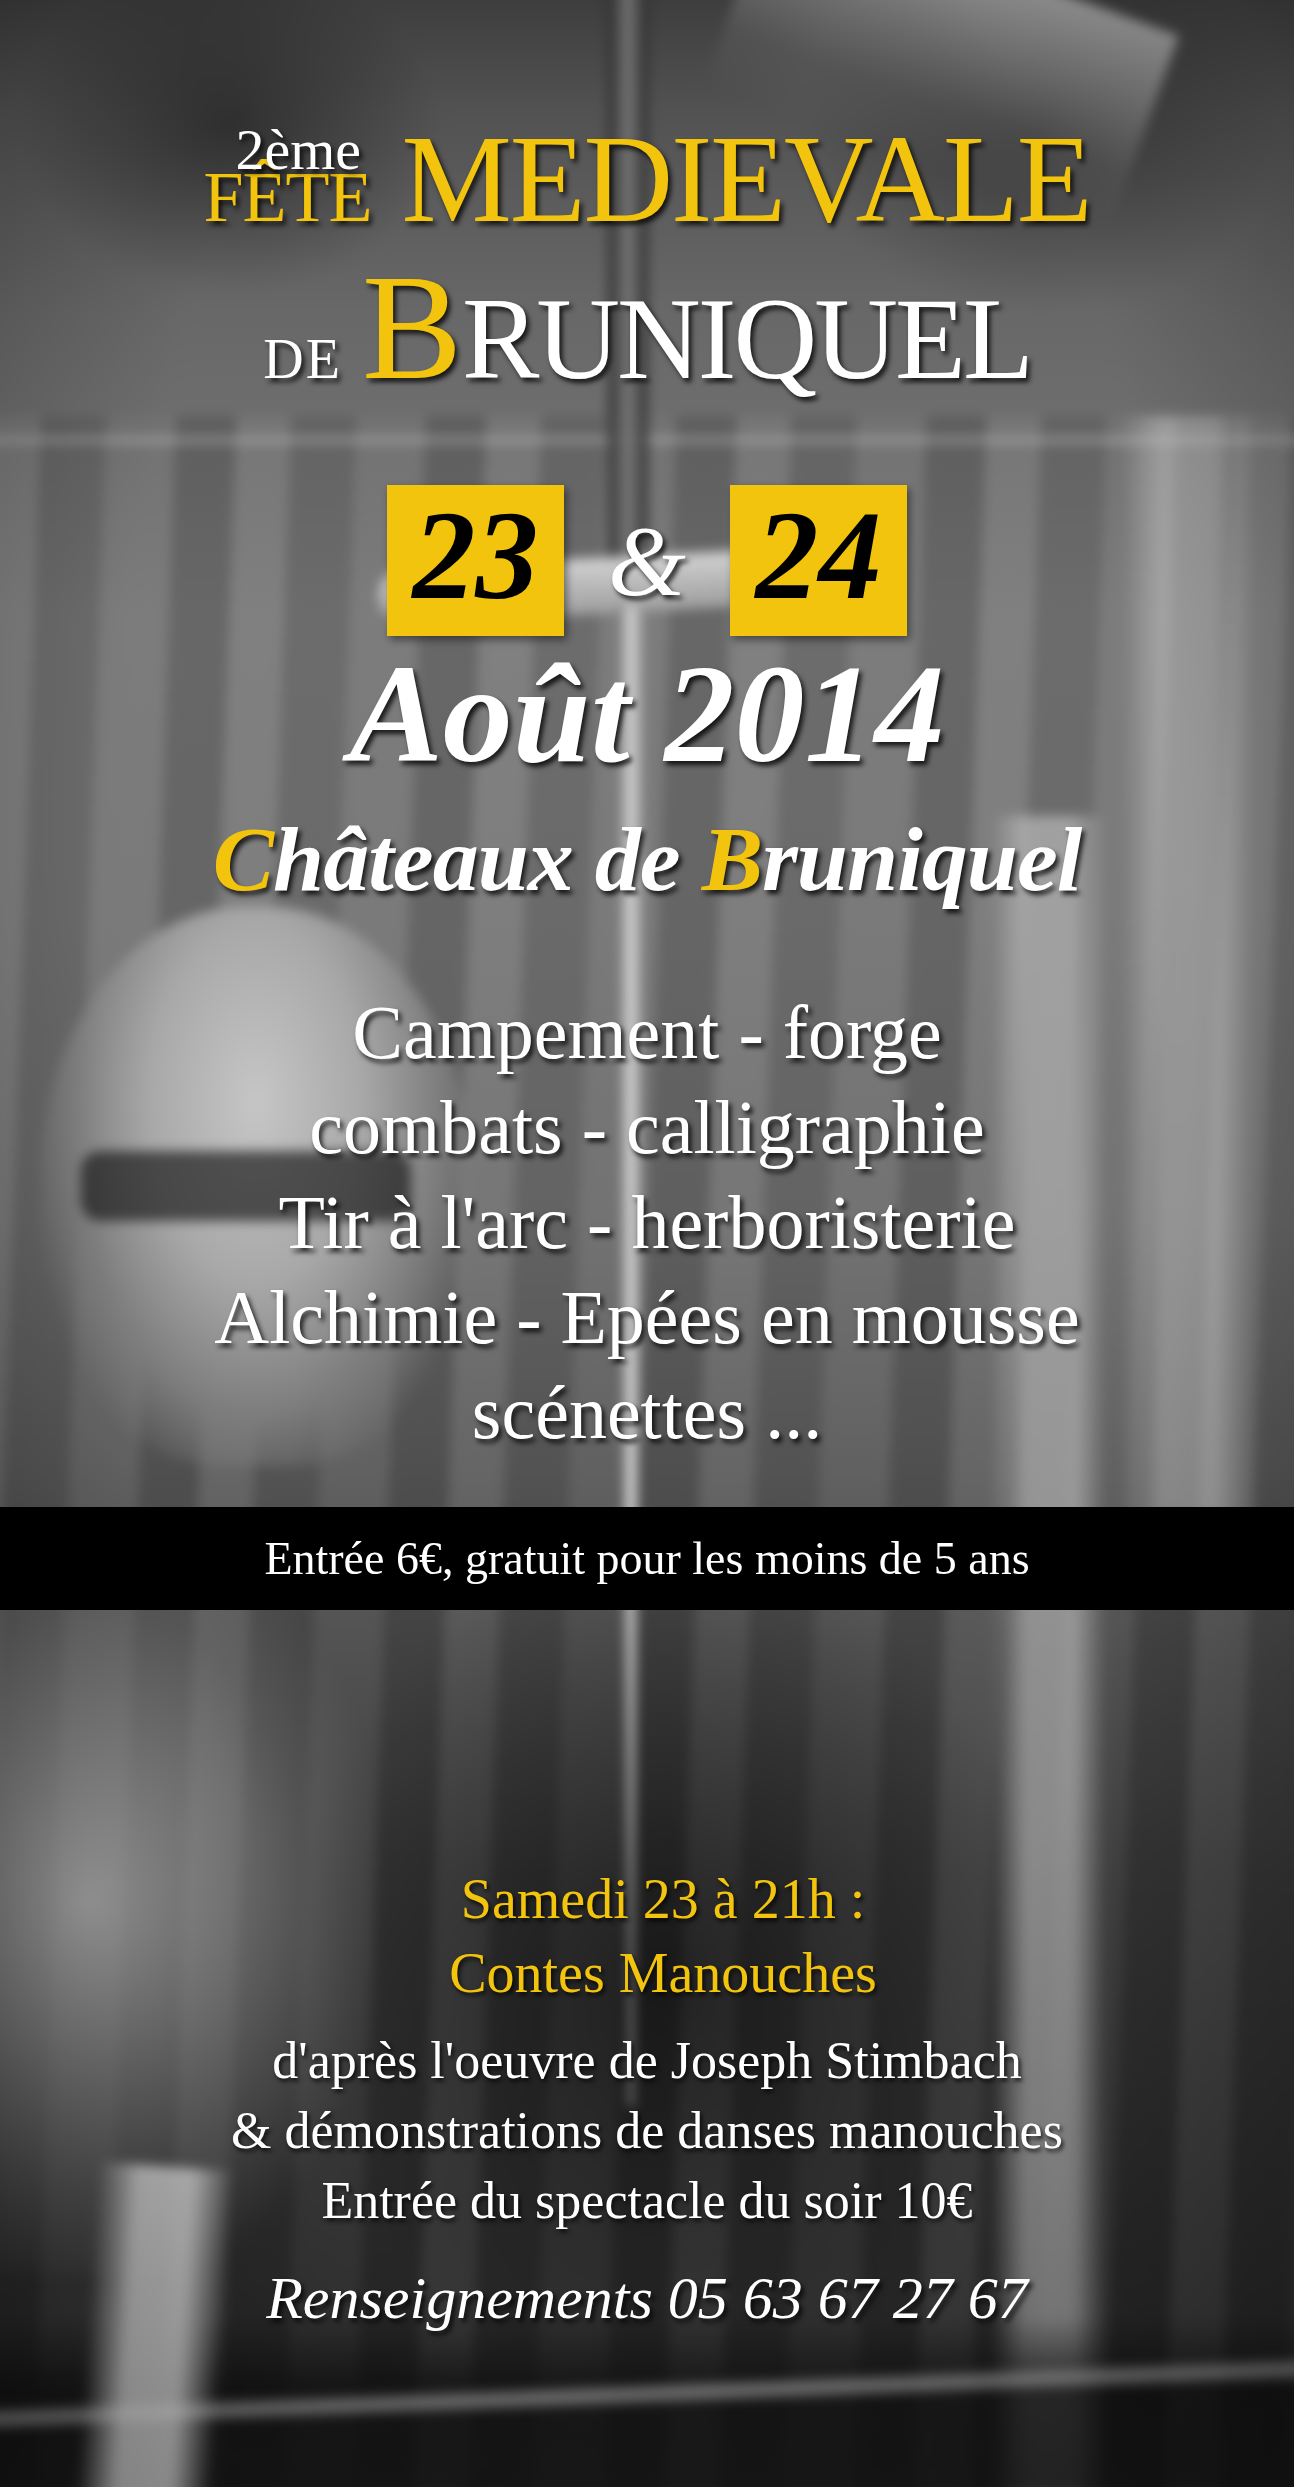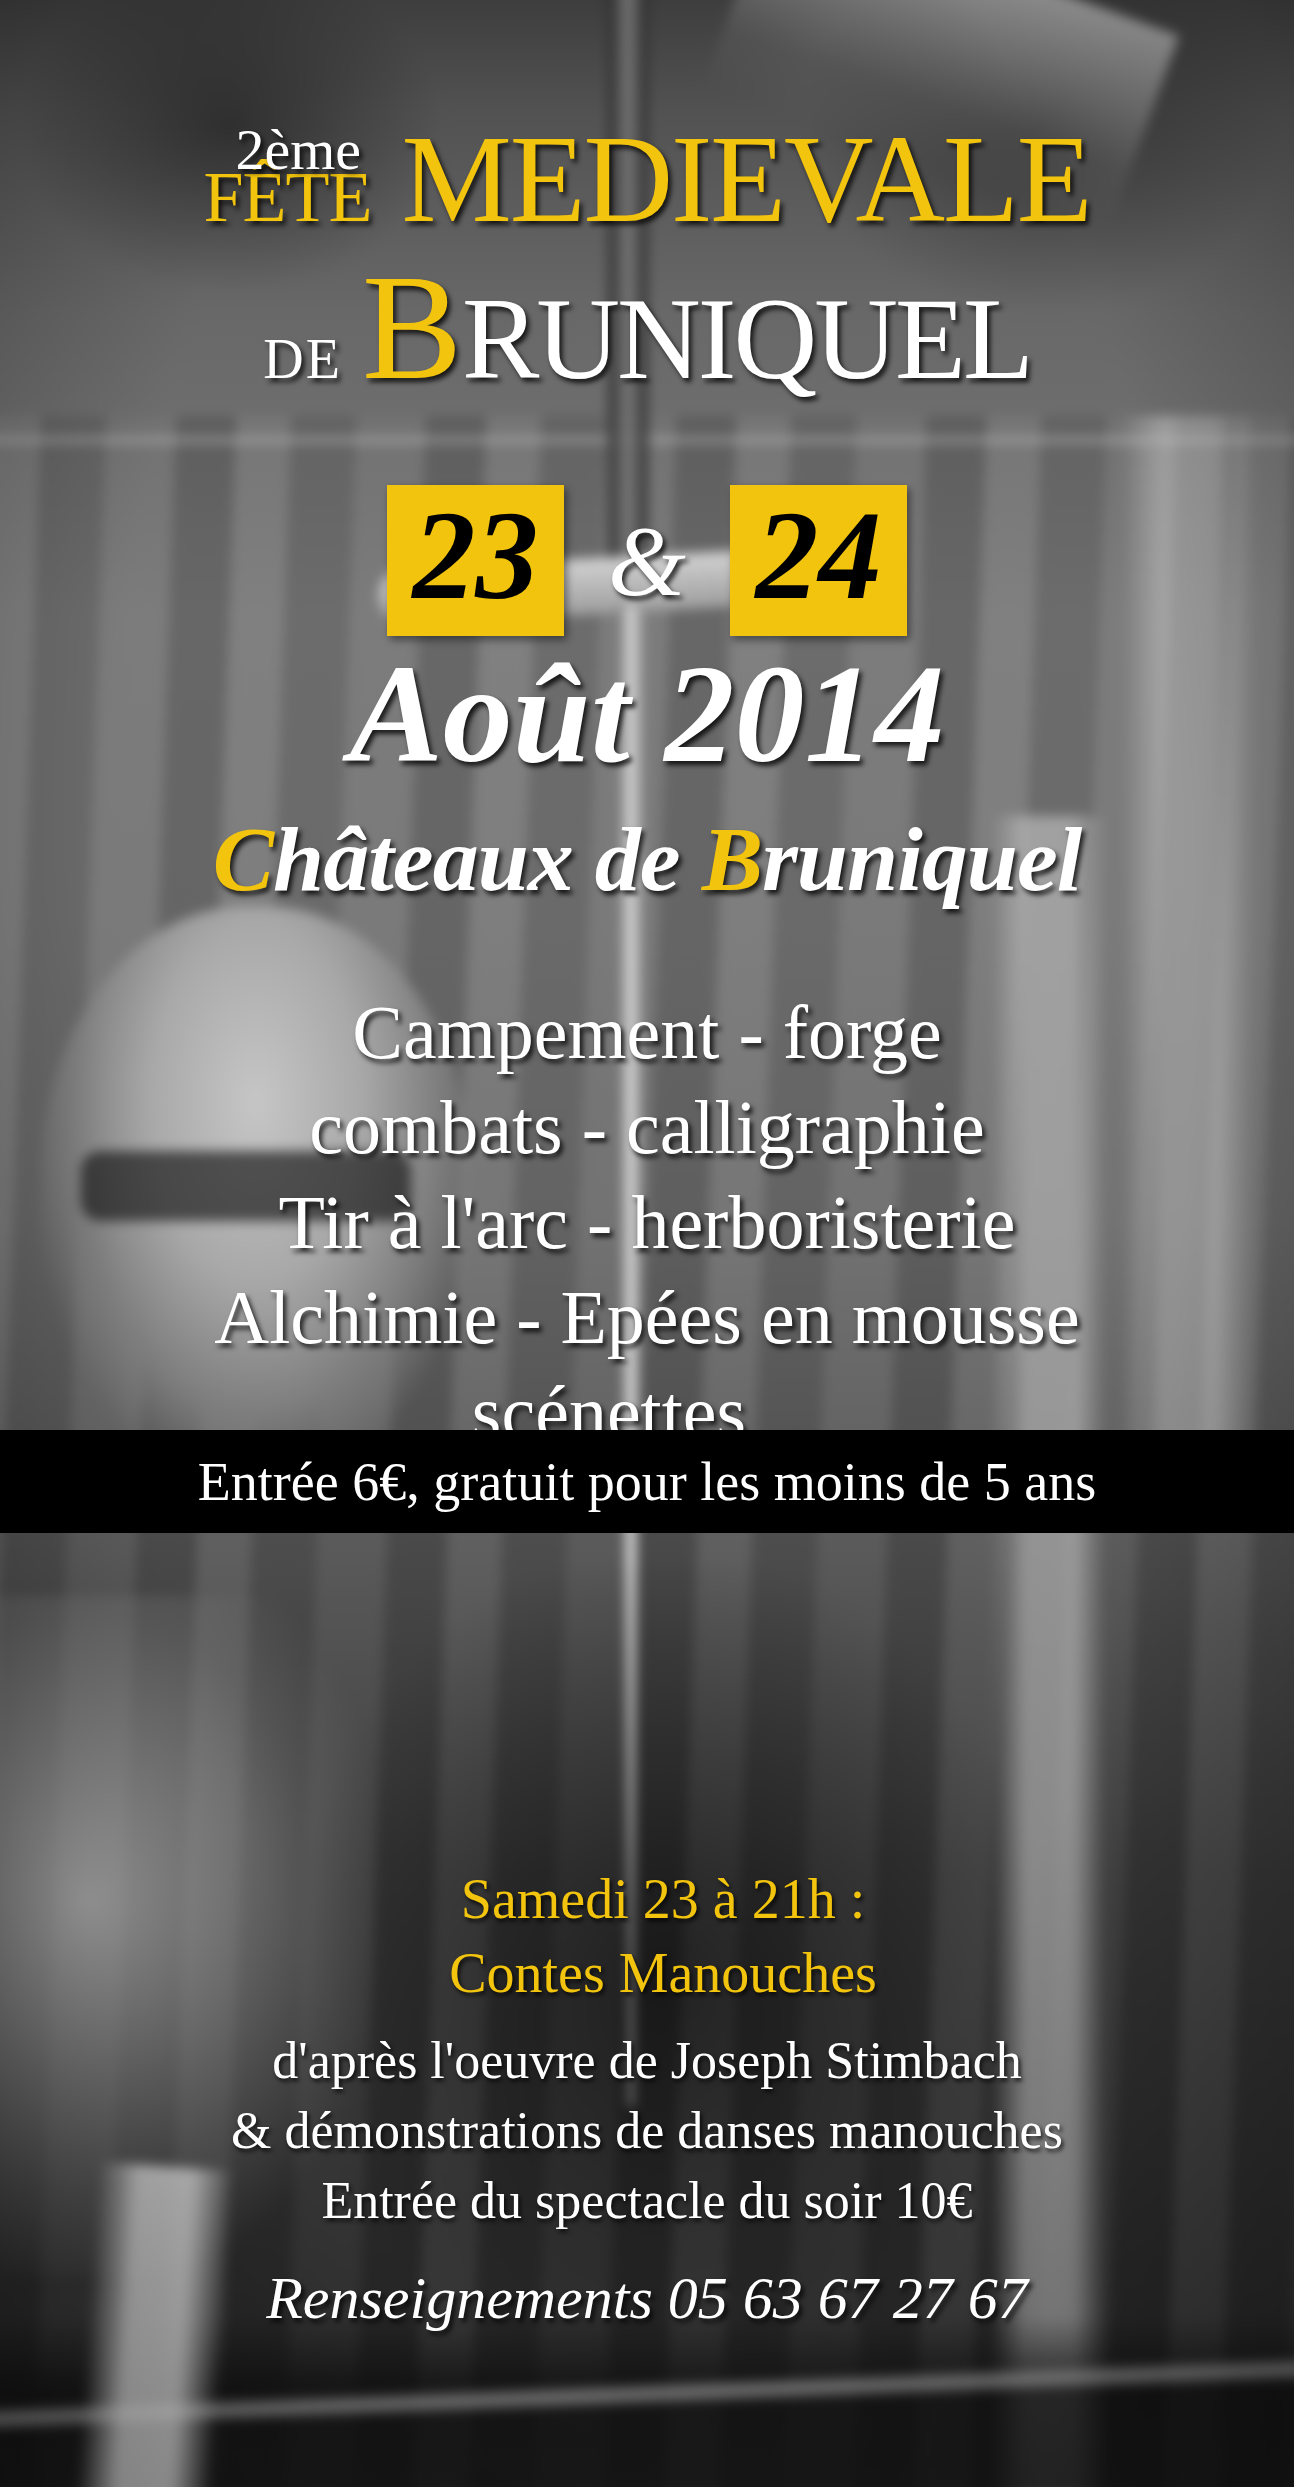--- a/index.html
+++ b/index.html
@@ -104,23 +104,23 @@
   .amp { font-size: 100px; font-style: italic; color: var(--text); }
 
   .month-year { top: 640px; font-size: 140px; line-height: 1.05; font-weight: bold; font-style: italic;
     color: var(--text); }
 
   .venue { top: 800px; font-size: 92px; line-height: 1.3; font-weight: bold; font-style: italic;
     letter-spacing: -1px; color: var(--text); white-space: nowrap; }
 
   .activities { top: 985px; font-size: 76px; line-height: 95px; color: var(--text); }
 
-  .banner { top: 1430px; height: 103px; background: var(--banner-bg);
+  .banner { top: 1507px; height: 103px; background: var(--banner-bg);
     display: flex; align-items: center; justify-content: center;
-    font-size: 54px; color: var(--text); }
+    font-size: 46px; color: var(--text); }
 
   .catering { top: 1628px; font-size: 80px; line-height: 100px; color: var(--text); }
   .catering .initial { font-size: 96px; }
 
   .evening { top: 1862px; font-size: 56px; line-height: 74px; color: var(--accent); padding-left: 32px; }
 
   .details { top: 2026px; font-size: 52px; line-height: 70px; color: var(--text); }
 
   .contact { top: 2262px; font-size: 60px; line-height: 1.2; font-weight: normal; font-style: italic;
     color: var(--text); white-space: nowrap; }

